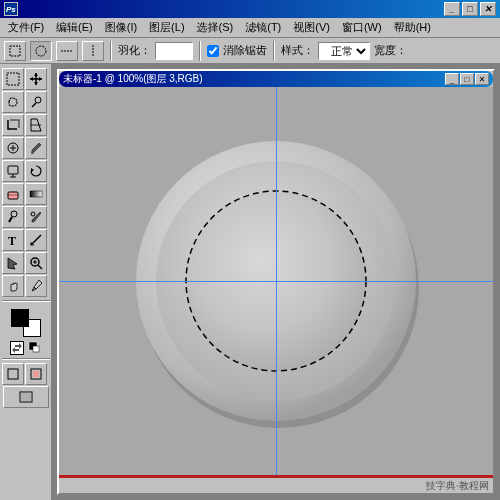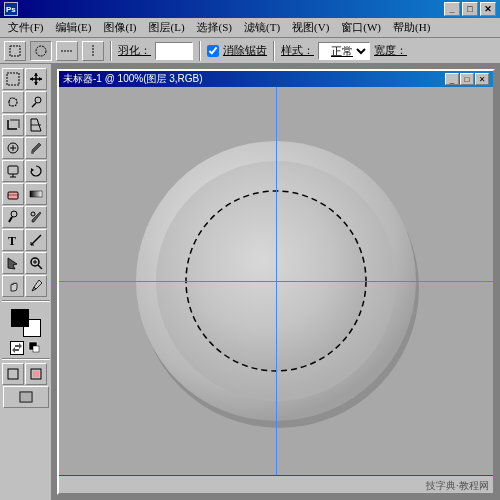--- a/index.html
+++ b/index.html
@@ -15,20 +15,21 @@
     
     #title-bar {
       background: linear-gradient(to right, #000080, #1084d0);
       color: white;
       height: 18px;
       display: flex;
       align-items: center;
       padding: 0 4px;
       font-size: 11px;
       font-weight: bold;
+      font-style: italic;
     }
     #title-bar-icon {
       width: 14px;
       height: 14px;
       margin-right: 4px;
       background: #c0c0c0;
       display: flex;
       align-items: center;
       justify-content: center;
       font-size: 9px;
@@ -53,39 +54,37 @@
     }
 
     
     #menu-bar {
       background: #c0c0c0;
       height: 20px;
       display: flex;
       align-items: center;
       padding: 0 2px;
       border-bottom: 1px solid #808080;
-      font-family: Liberation Serif, serif;
     }
     .menu-item {
       padding: 2px 6px;
       font-size: 11px;
       cursor: pointer;
       color: #000;
     }
 
     
     #options-bar {
       background: #c0c0c0;
       height: 26px;
       display: flex;
       align-items: center;
       padding: 0 4px;
       border-bottom: 1px solid #808080;
       gap: 4px;
-      text-decoration: underline;
     }
     .options-btn {
       width: 22px;
       height: 20px;
       background: #c0c0c0;
       border: 1px solid;
       border-color: #fff #808080 #808080 #fff;
       display: flex;
       align-items: center;
       justify-content: center;
@@ -223,20 +222,21 @@
       flex-direction: column;
     }
     #doc-title-bar {
       background: linear-gradient(to right, #000080, #1084d0);
       color: white;
       height: 16px;
       display: flex;
       align-items: center;
       padding: 0 4px;
       font-size: 11px;
+      border-radius: 7px;
     }
     #doc-title-controls {
       margin-left: auto;
       display: flex;
       gap: 1px;
     }
     .doc-title-btn {
       width: 14px;
       height: 12px;
       background: #c0c0c0;
@@ -278,26 +278,26 @@
       width: 1px;
       background: #4488ff;
       z-index: 10;
     }
 
     
     #watermark {
       background: #c0c0c0;
       height: 18px;
       display: flex;
-      align-items: flex-end;
+      align-items: center;
       justify-content: flex-end;
       padding: 0 4px;
       font-size: 10px;
       color: #555;
-      border-top: 1px solid #b91c1c;
+      border-top: 3px solid #b91c1c;
     }
   </style>
 </head>
 <body>
 
 <div id="title-bar">
   <div id="title-bar-icon">
     <svg width="12" height="12" viewBox="0 0 12 12">
       <rect width="12" height="12" fill="#003090"></rect>
       <text x="1" y="9" font-size="8" fill="white" font-weight="bold">Ps</text>

